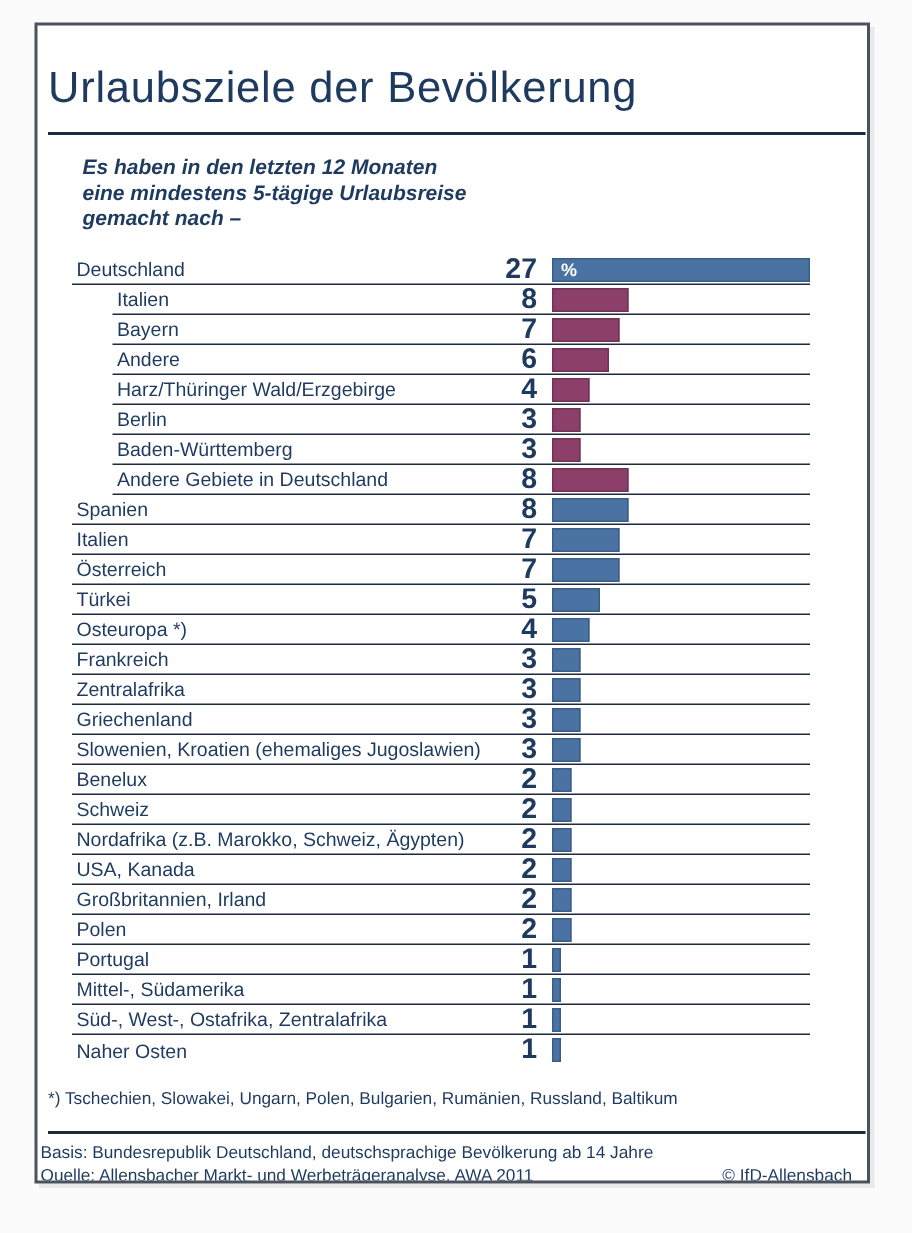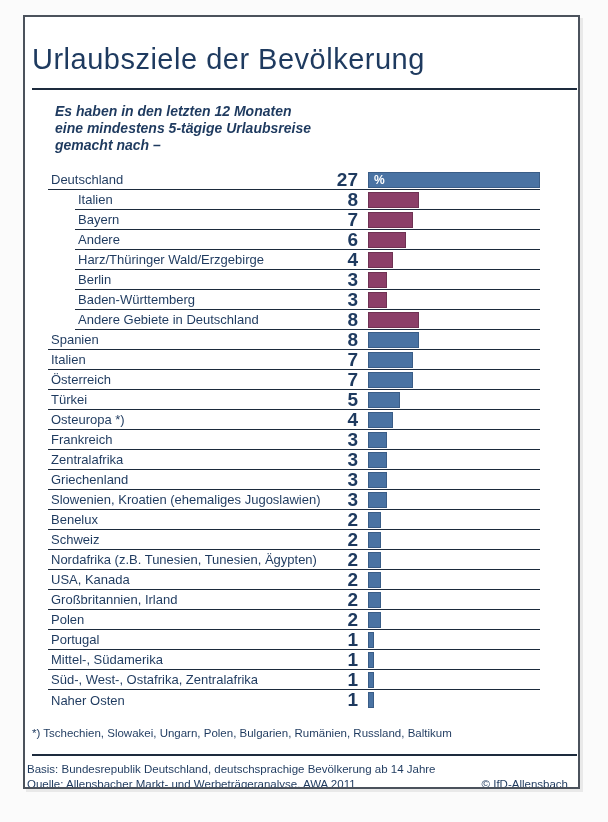--- a/index.html
+++ b/index.html
@@ -324,21 +324,21 @@
     <span class="row-label">Schweiz</span>
     <span class="row-value">2</span>
     <span class="row-track">
       <span class="bar blue" style="width: 7.40741%;">
         
       </span>
     </span>
   </div>
 
   <div class="row">
-    <span class="row-label">Nordafrika (z.B. Tunesien, Tunesien, Ägypten)</span>
+    <span class="row-label">Nordafrika (z.B. Marokko, Schweiz, Ägypten)</span>
     <span class="row-value">2</span>
     <span class="row-track">
       <span class="bar blue" style="width: 7.40741%;">
         
       </span>
     </span>
   </div>
 
   <div class="row">
     <span class="row-label">USA, Kanada</span>

